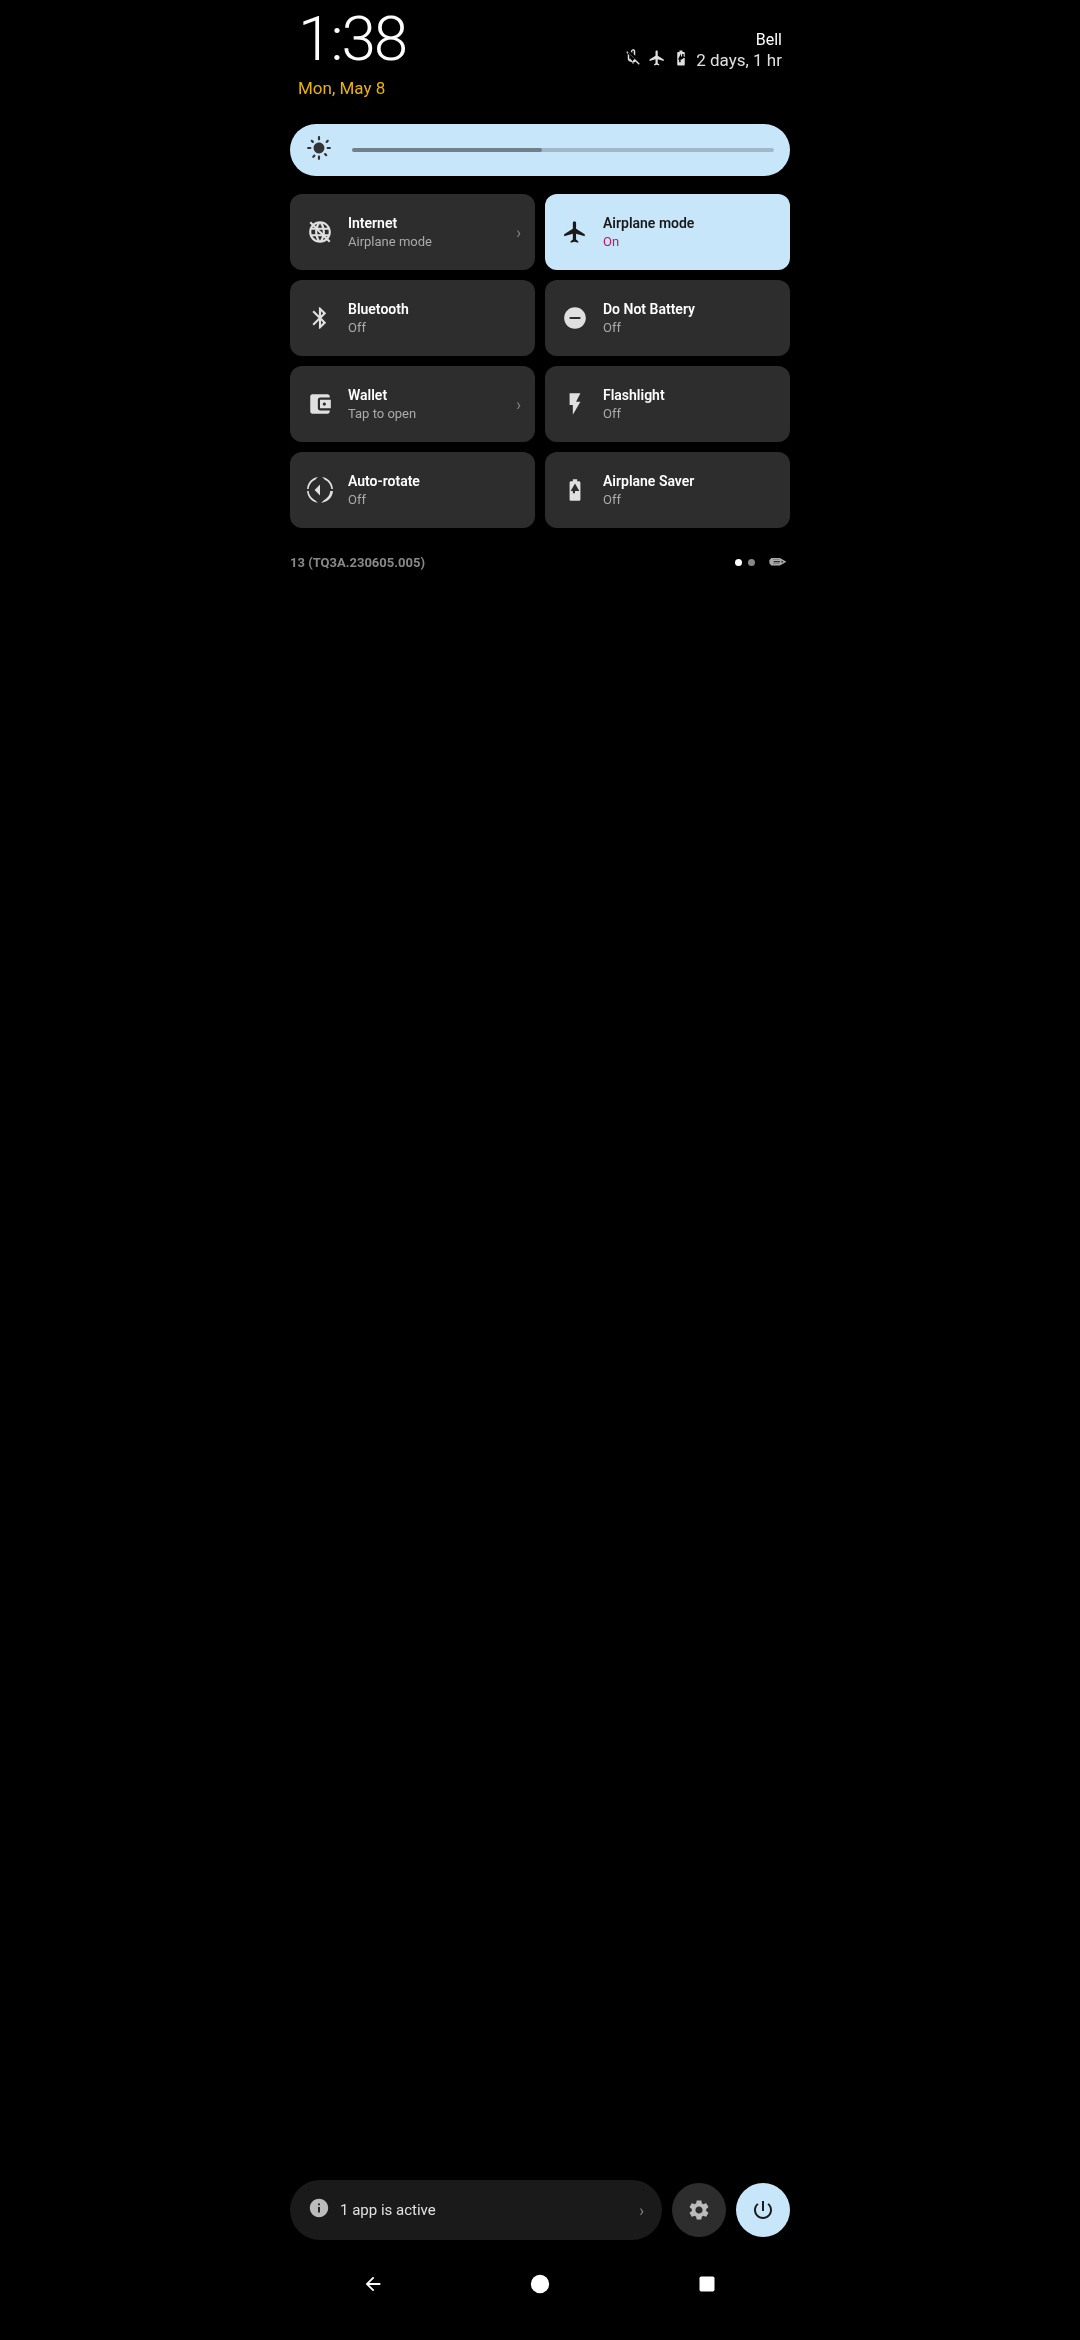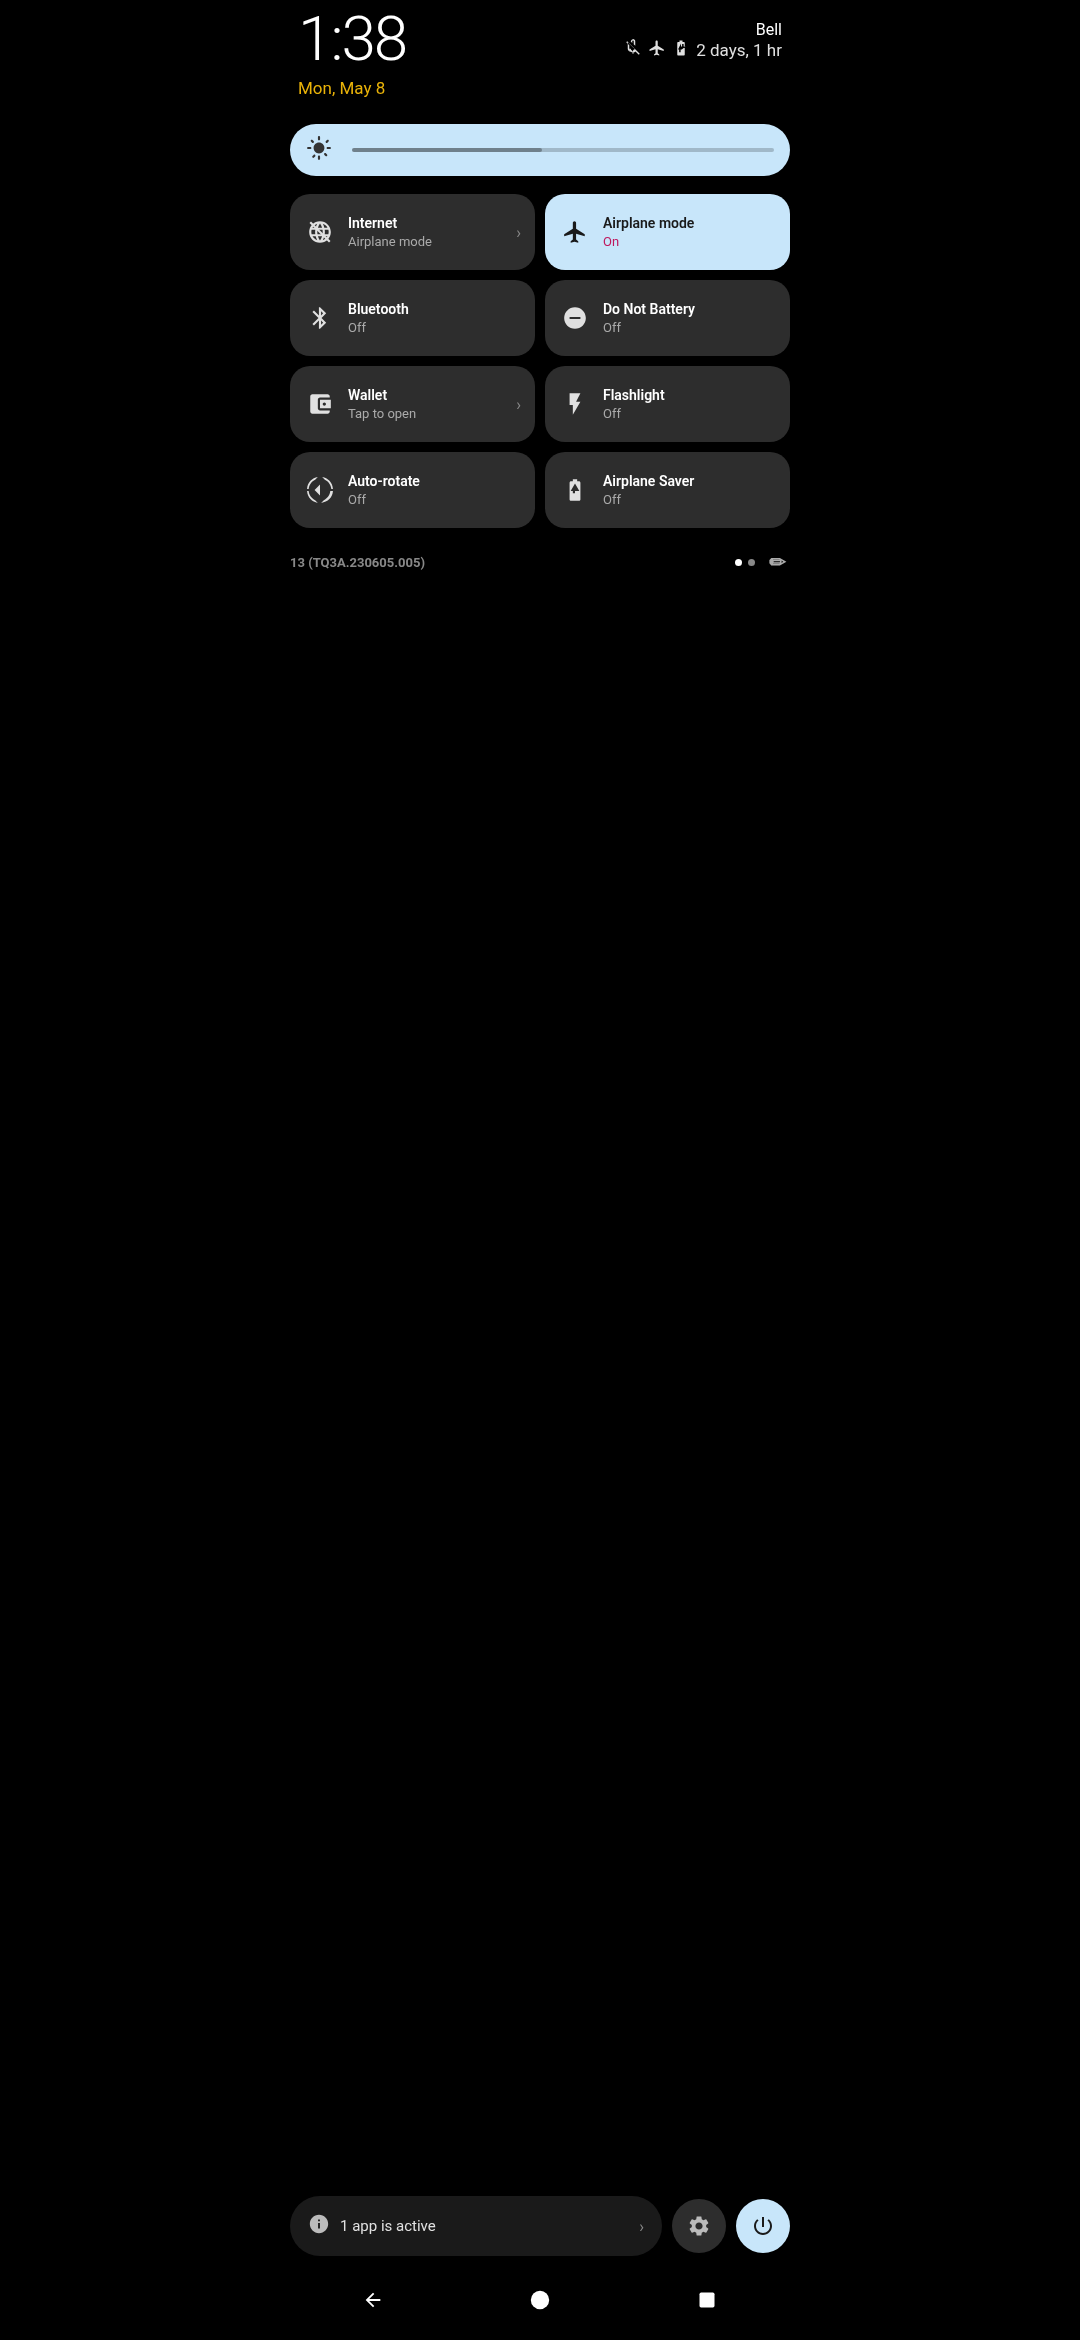--- a/index.html
+++ b/index.html
@@ -91,21 +91,21 @@
     .qs-grid {
       display: grid;
       grid-template-columns: 1fr 1fr;
       gap: 10px;
       padding: 0 20px;
       margin-bottom: 10px;
     }
 
     .qs-tile {
       background: #2d2d2d;
-      border-radius: 20px;
+      border-radius: 12px;
       padding: 16px 16px;
       display: flex;
       align-items: center;
       gap: 14px;
       cursor: pointer;
       position: relative;
       min-height: 76px;
     }
 
     .qs-tile.active {
@@ -200,21 +200,21 @@
 
     
     .spacer {
       flex: 1;
       min-height: 380px;
     }
 
     
     .bottom-section {
       position: fixed;
-      bottom: 0;
+      bottom: 16px;
       left: 50%;
       transform: translateX(-50%);
       width: 100%;
       max-width: 540px;
     }
 
     .active-app-bar {
       margin: 0 20px 12px;
       background: #1a1a1a;
       border-radius: 50px;
@@ -293,21 +293,21 @@
       fill: #1a1a1a;
     }
   </style>
 </head>
 <body>
 
 <div class="status-bar">
   <div>
     <div class="time">1:38</div>
   </div>
-  <div style="text-align:right; margin-top:6px;">
+  <div style="text-align:right; margin-top:16px;">
     <div class="carrier">Bell</div>
     <div class="status-icons">
       <span>
         <svg viewBox="0 0 24 24" style="width:18px;height:18px;">
           <path d="M3 4.27L4.27 3 21 19.73 19.73 21l-4.46-4.46c-.77.68-1.76 1.12-2.77 1.34V20h-1v-2.12C8.73 17.44 7 15.38 7 13V8.27L3 4.27zm9-4.27c1.66 0 3 1.34 3 3v6l-2-2V3c0-.55-.45-1-1-1s-1 .45-1 1v2.27L9 3.27C9.5 1.41 11.1 0 13 0h-1zm0 12c.28 0 .54-.04.79-.1L5.18 4.29C5.07 4.5 5 4.74 5 5v8c0 2.21 1.79 4 4 4h.27l-1.35-1.35C7.36 15.3 7 14.19 7 13h2c0 .92.5 1.72 1.24 2.16L12 17.16V16c0-1.1.9-2 2-2h.27l-.27-.27V12z"></path>
         </svg>
       </span>
       <span>
         <svg viewBox="0 0 24 24" style="width:18px;height:18px;">
           <path d="M21 16v-2l-8-5V3.5c0-.83-.67-1.5-1.5-1.5S10 2.67 10 3.5V9l-8 5v2l8-2.5V19l-2 1.5V22l3.5-1 3.5 1v-1.5L13 19v-5.5l8 2.5z"></path>

